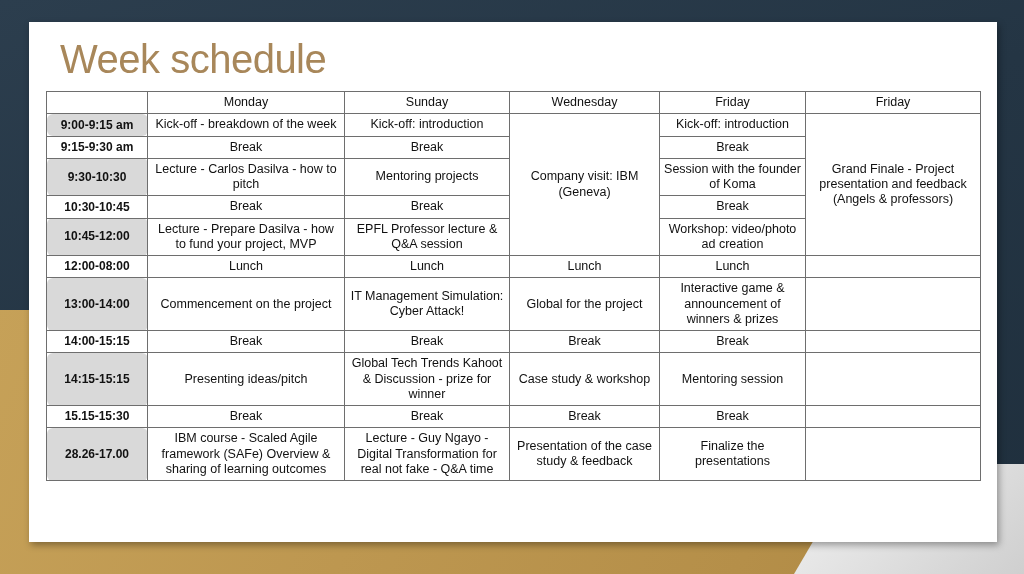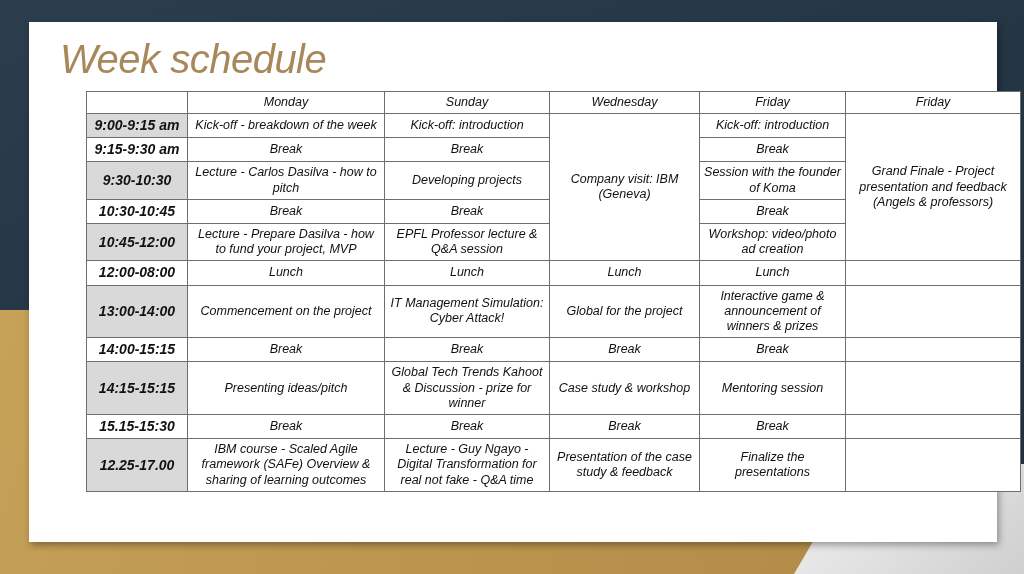--- a/index.html
+++ b/index.html
@@ -9,21 +9,20 @@
     width: 1024px; height: 574px;
     overflow: hidden;
     font-family: "Liberation Sans", sans-serif;
   }
 
   #slide-root {
     position: relative;
     width: 1024px;
     height: 574px;
     background: #d946ef;
-    font-style: italic;
   }
 
   
   #bg-navy {
     position: absolute;
     inset: 0;
     background: linear-gradient(160deg, #2c3e4e 0%, #243544 45%, #1f2f3d 100%);
   }
 
   
@@ -58,21 +57,20 @@
     padding: 16px 0 0 31px;
     font-size: 40px;
     font-weight: 400;
     letter-spacing: -0.5px;
     color: #a8875a;
     line-height: 1.05;
   }
 
   #schedule-wrap {
     padding: 11px 15px 0 17px;
-    margin-left: 40px;
   }
 
   table#schedule-table {
     border-collapse: collapse;
     width: 934px;
     table-layout: fixed;
     border: 1px solid #6b6b6b;
   }
 
   table#schedule-table col.c-time { width: 101px; }
@@ -94,23 +92,24 @@
   }
 
   #schedule-table thead th {
     height: 22px;
     font-weight: 400;
     background: #ffffff;
   }
 
   #schedule-table td.time-cell {
     font-weight: 700;
-    font-size: 14px;
+    font-size: 12px;
     background: #ffffff;
     white-space: nowrap;
+    border-radius: 6px;
   }
   #schedule-table tr.shaded td.time-cell {
     background: #d9d9d9;
   }
 
   #schedule-table td.body-cell { background: #ffffff; }
   #schedule-table td.empty-cell { background: #ffffff; }
 
   #schedule-table td.merged-cell { background: #ffffff; }
 </style>
@@ -158,21 +157,21 @@
             </tr>
             <tr>
               <td class="time-cell">9:15-9:30 am</td>
               <td class="body-cell">Break</td>
               <td class="body-cell">Break</td>
               <td class="body-cell">Break</td>
             </tr>
             <tr class="shaded">
               <td class="time-cell">9:30-10:30</td>
               <td class="body-cell">Lecture - Carlos Dasilva - how to pitch</td>
-              <td class="body-cell">Developing projects</td>
+              <td class="body-cell">Mentoring projects</td>
               <td class="body-cell">Session with the founder of Koma</td>
             </tr>
             <tr>
               <td class="time-cell">10:30-10:45</td>
               <td class="body-cell">Break</td>
               <td class="body-cell">Break</td>
               <td class="body-cell">Break</td>
             </tr>
             <tr class="shaded">
               <td class="time-cell">10:45-12:00</td>
@@ -214,21 +213,21 @@
             </tr>
             <tr>
               <td class="time-cell">15.15-15:30</td>
               <td class="body-cell">Break</td>
               <td class="body-cell">Break</td>
               <td class="body-cell">Break</td>
               <td class="body-cell">Break</td>
               <td class="empty-cell"></td>
             </tr>
             <tr class="shaded">
-              <td class="time-cell">12.25-17.00</td>
+              <td class="time-cell">28.26-17.00</td>
               <td class="body-cell">IBM course - Scaled Agile framework (SAFe) Overview &amp; sharing of learning outcomes</td>
               <td class="body-cell">Lecture - Guy Ngayo - Digital Transformation for real not fake - Q&amp;A time</td>
               <td class="body-cell">Presentation of the case study &amp; feedback</td>
               <td class="body-cell">Finalize the presentations</td>
               <td class="empty-cell"></td>
             </tr>
           </tbody>
       </table>
     </div>
 

